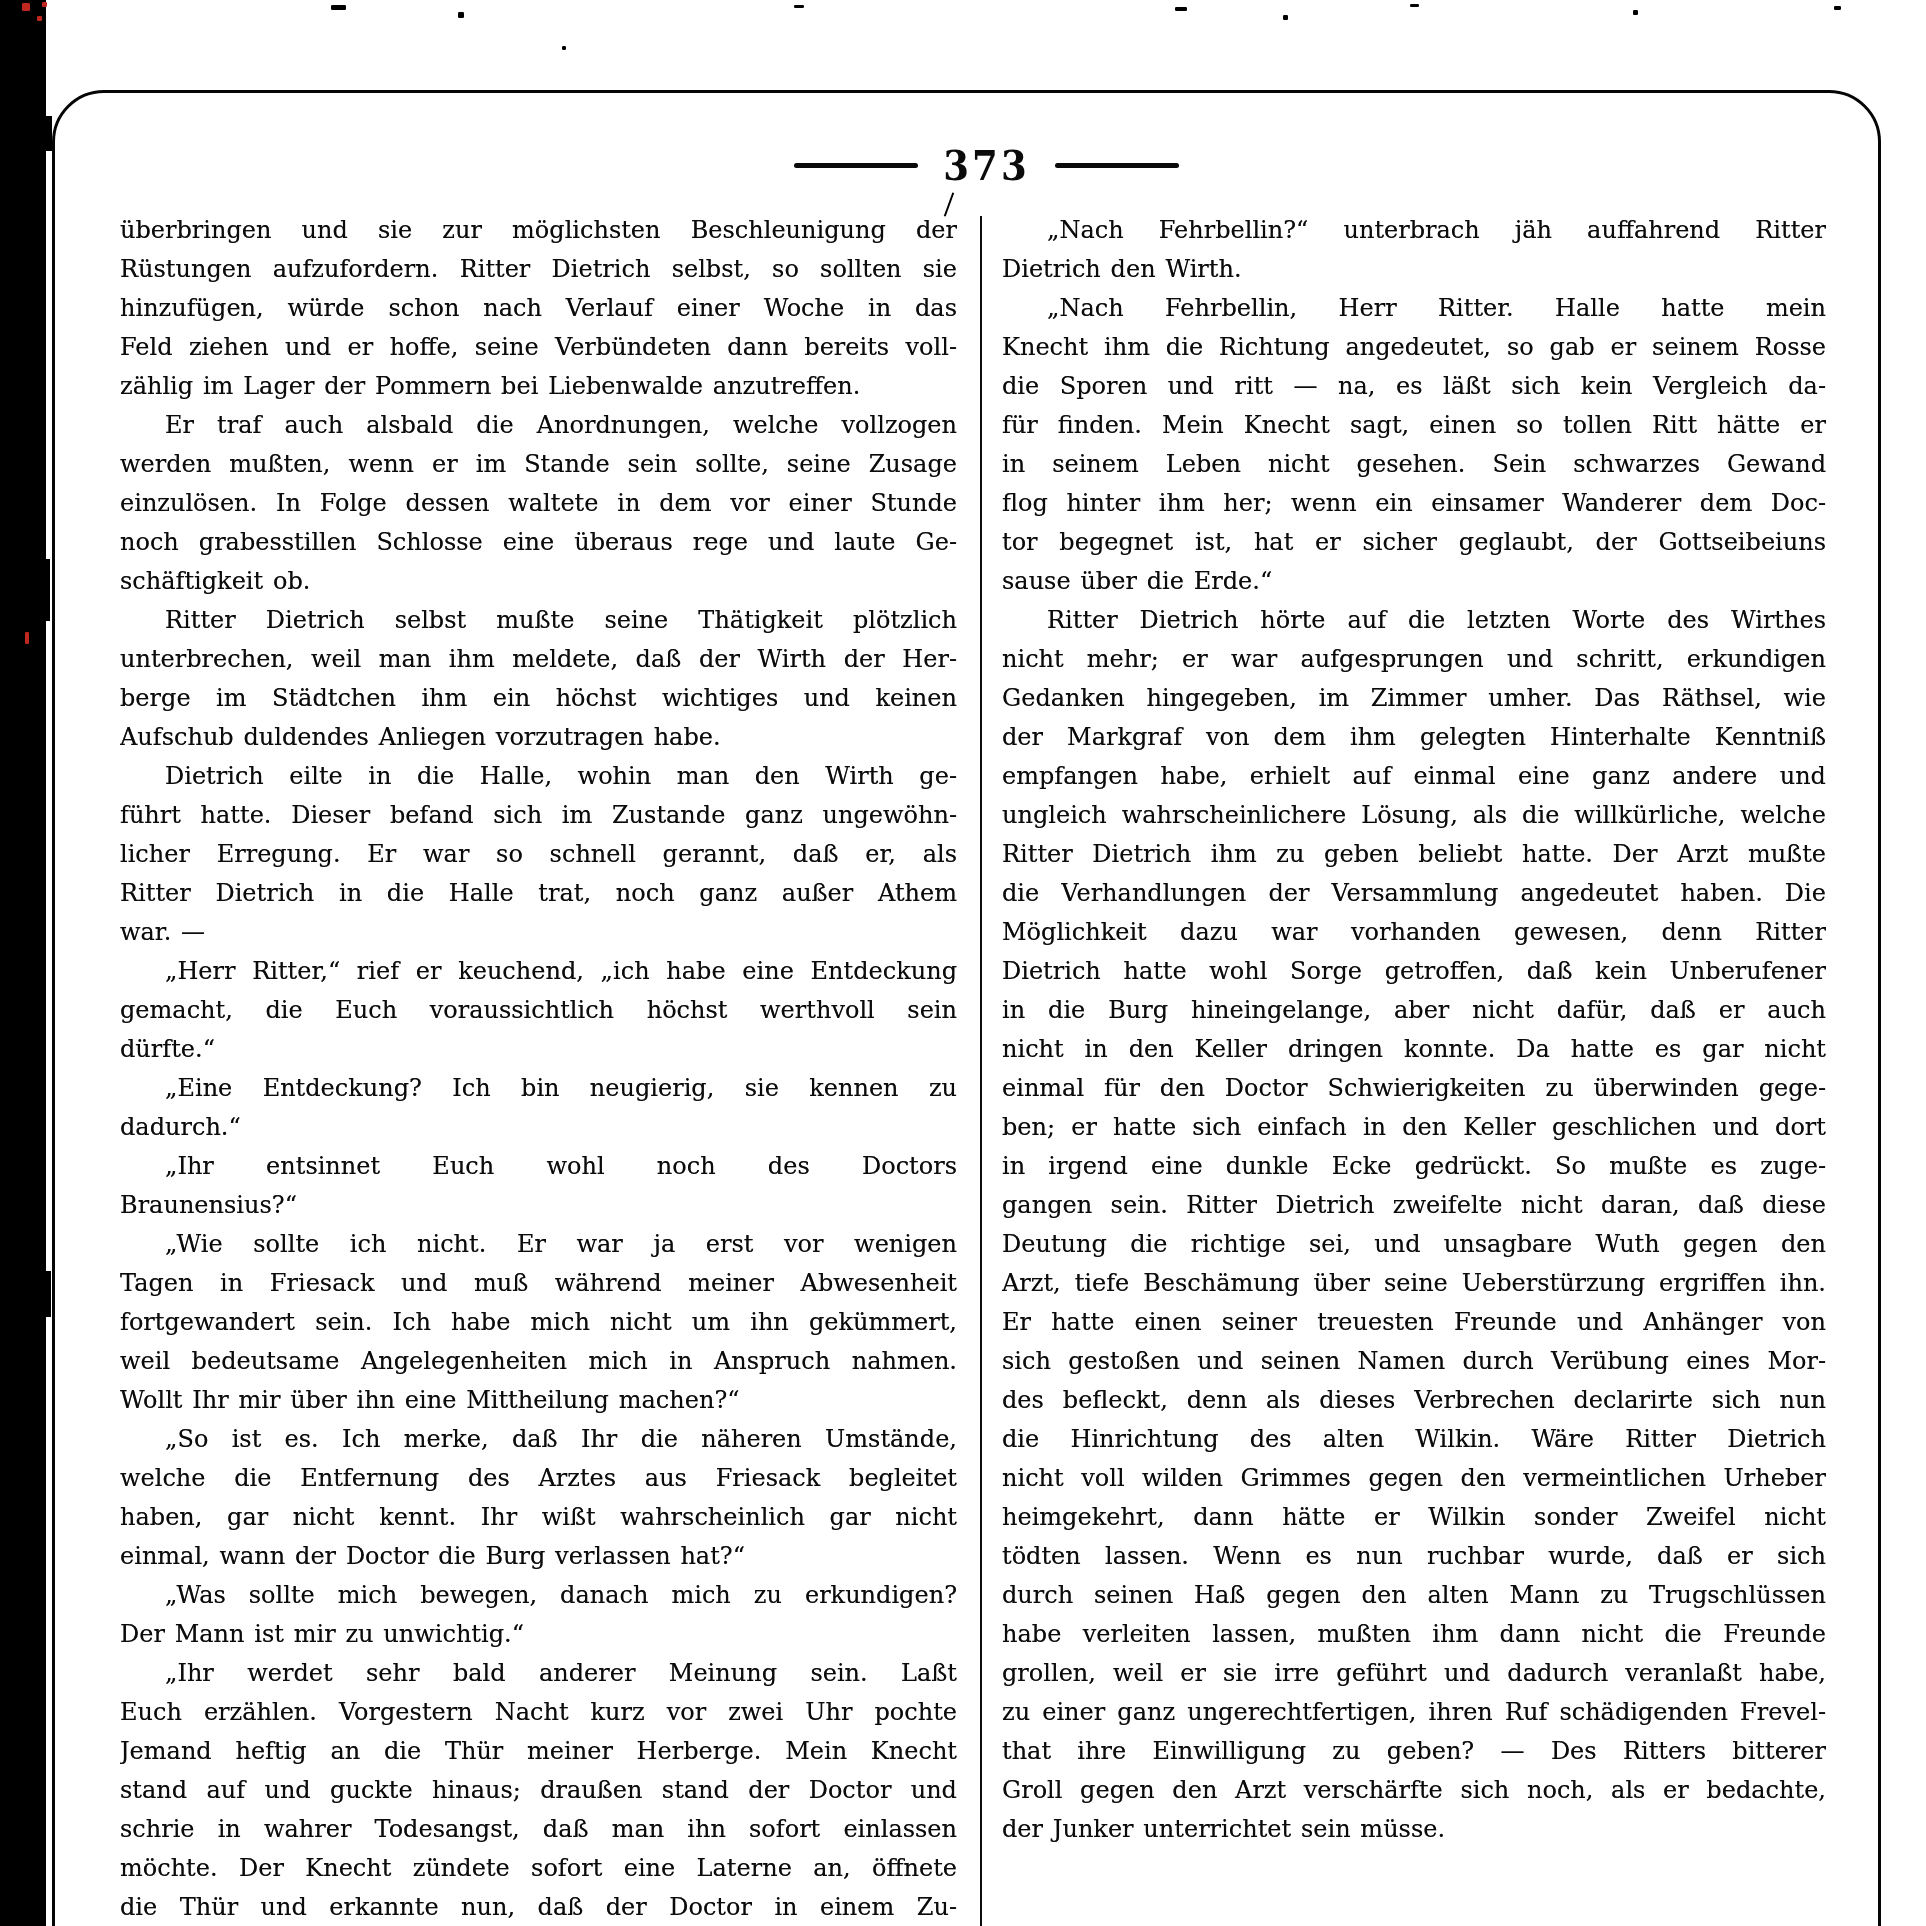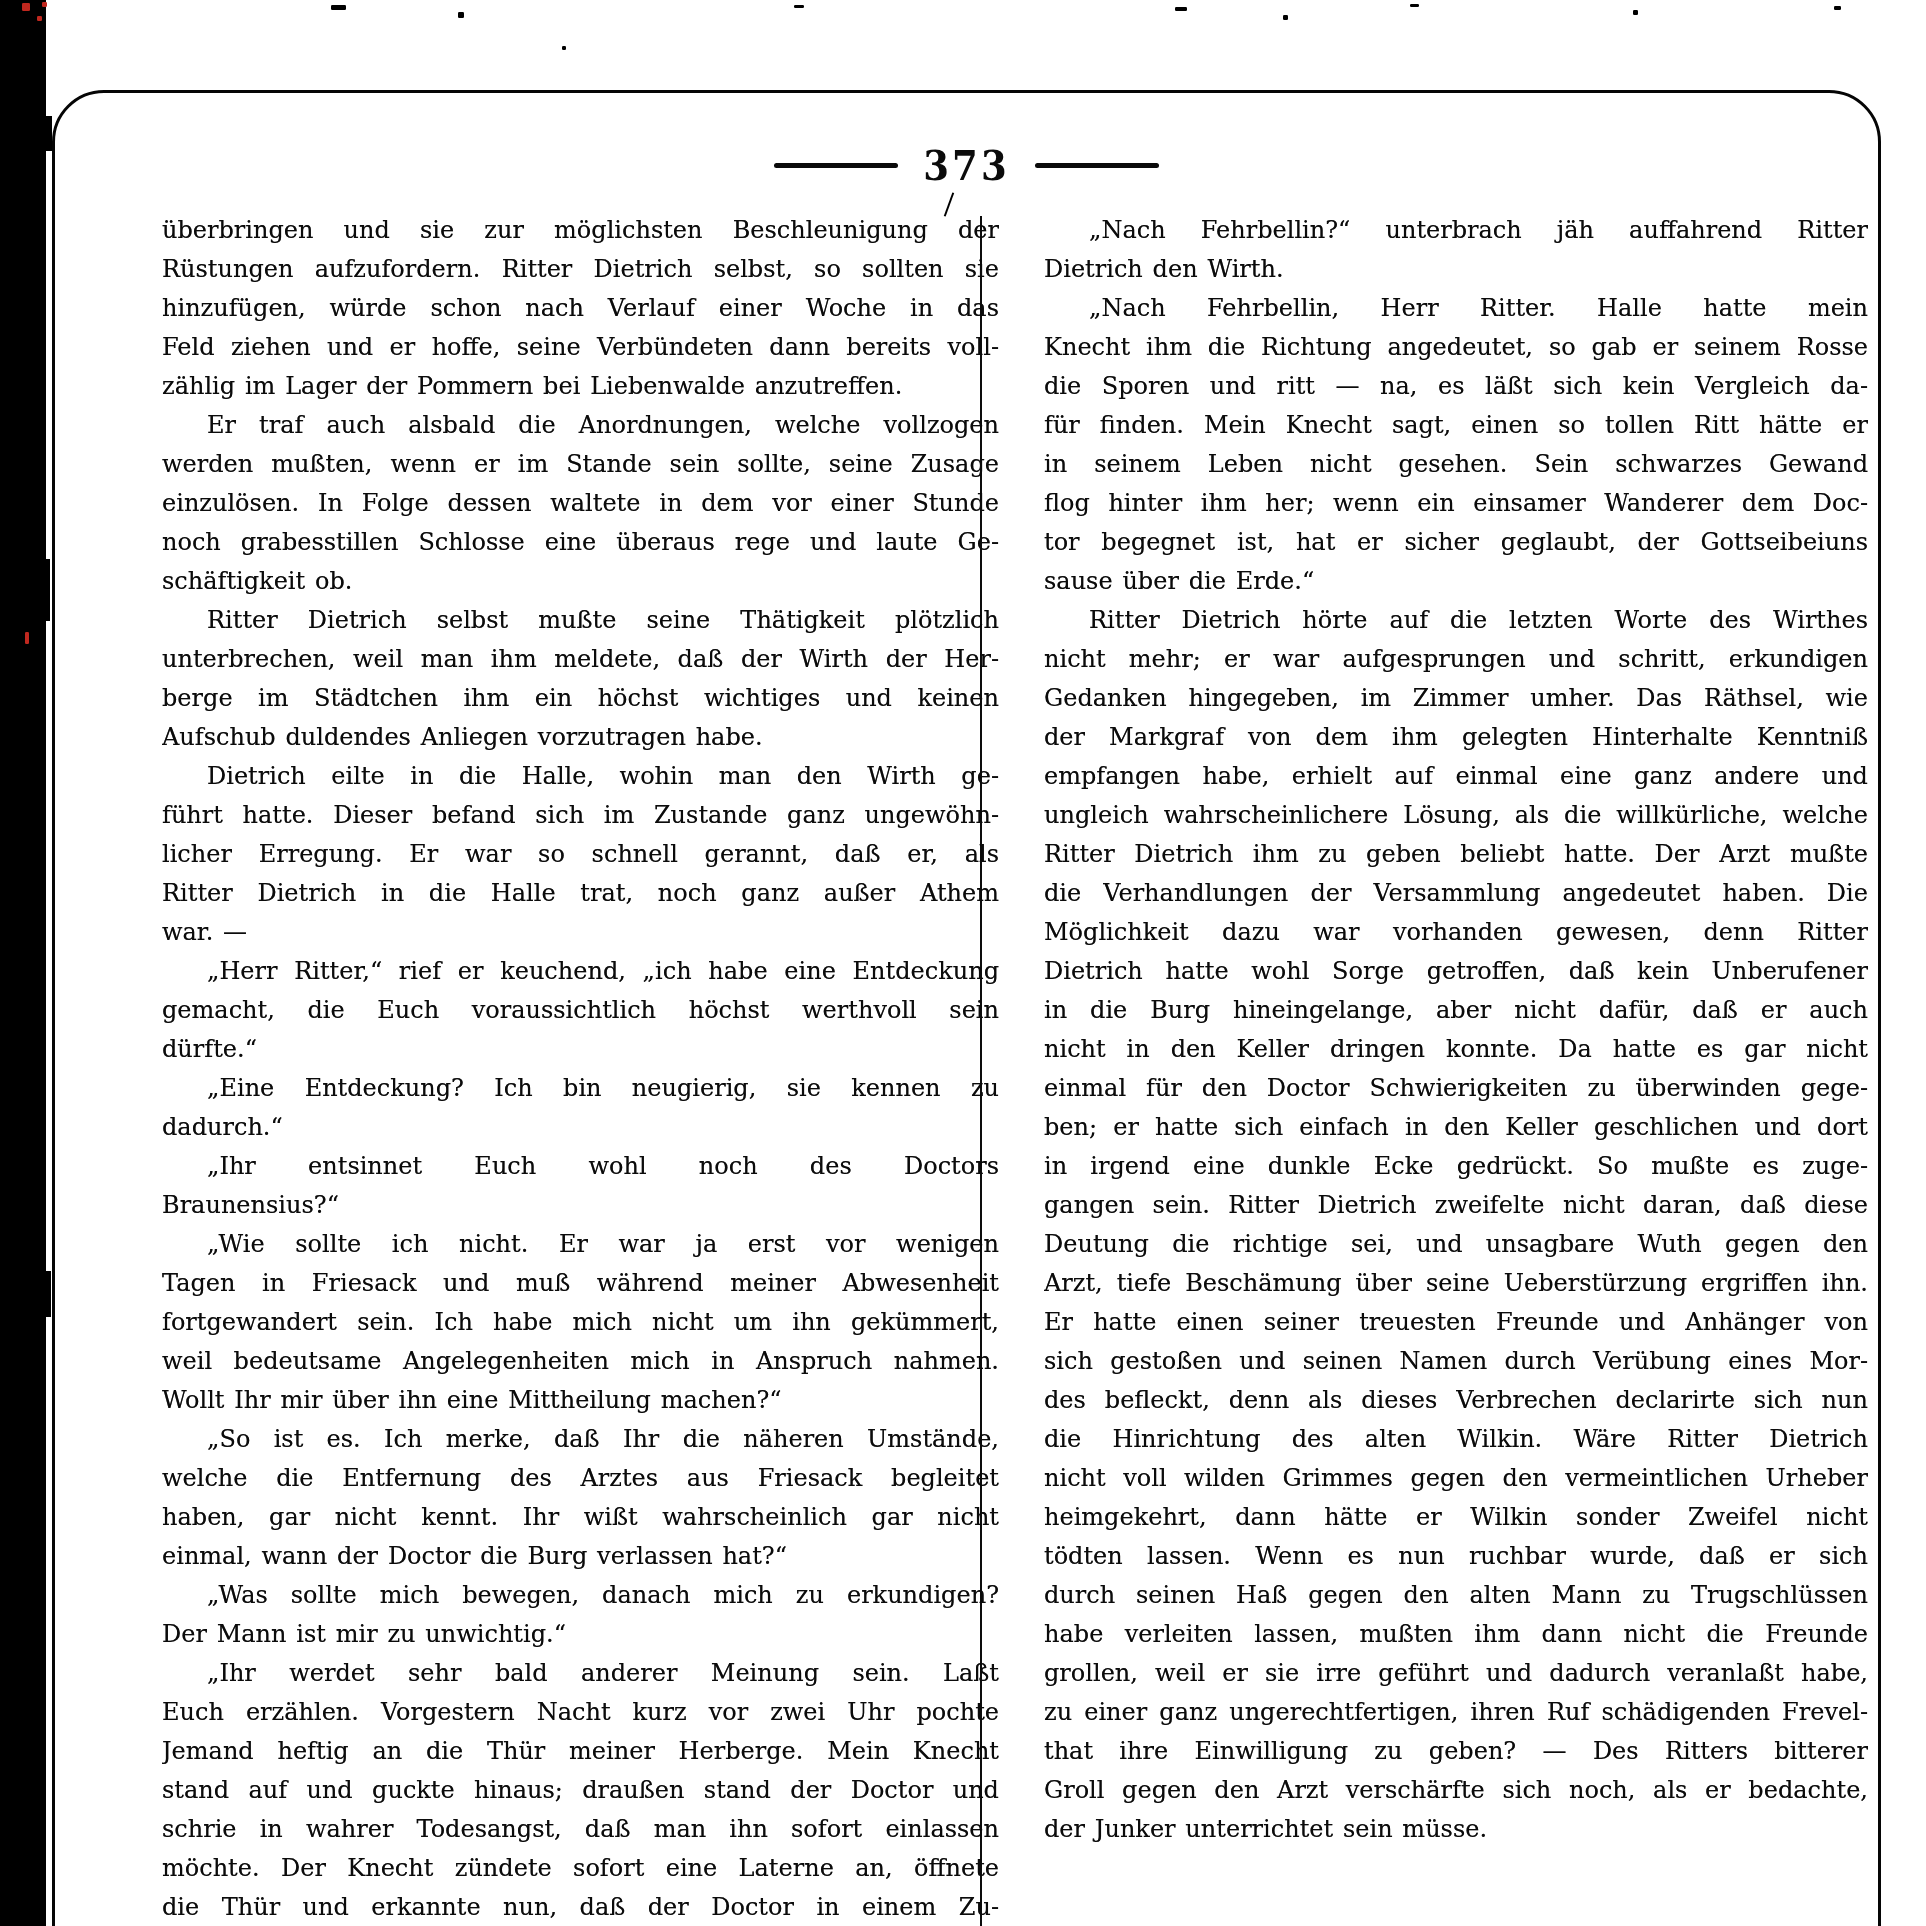--- a/index.html
+++ b/index.html
@@ -15,31 +15,31 @@
 
   
   .frame{
     position:absolute;left:52px;top:90px;width:1829px;height:2570px;
     border:3.5px solid #050505;border-radius:52px;box-sizing:border-box;
   }
 
   
   .header{
     position:absolute;left:52px;top:147px;width:1829px;
-    display:flex;justify-content:center;align-items:center;gap:25.4px;
+    display:flex;justify-content:center;align-items:center;gap:25.4px;padding-left:20px;
   }
   .header .rule{width:124px;height:5.8px;background:#0a0a0a;border-radius:2.7px;}
   .pageno{
     font-size:37px;font-weight:bold;letter-spacing:3.1px;line-height:1;
     transform:scaleY(1.12);
   }
   .scratch{position:absolute;left:948px;top:192px;width:1.9px;height:25px;background:#000;transform:rotate(20deg);}
 
   
-  .col{position:absolute;top:211px;margin-left:42px;}
+  .col{position:absolute;top:211px;}
   .col-left{left:120px;width:837px;}
   .col-right{left:1002px;width:824px;}
   .divider{position:absolute;left:980px;top:216px;width:1.9px;height:2419px;background:#0c0c0c;}
 
   .line{
     height:39px;line-height:39px;font-size:24px;
     text-align:justify;text-align-last:justify;
     overflow:hidden;word-spacing:0.09em;
     text-shadow:0 0 0.4px rgba(0,0,0,.55);
   }

